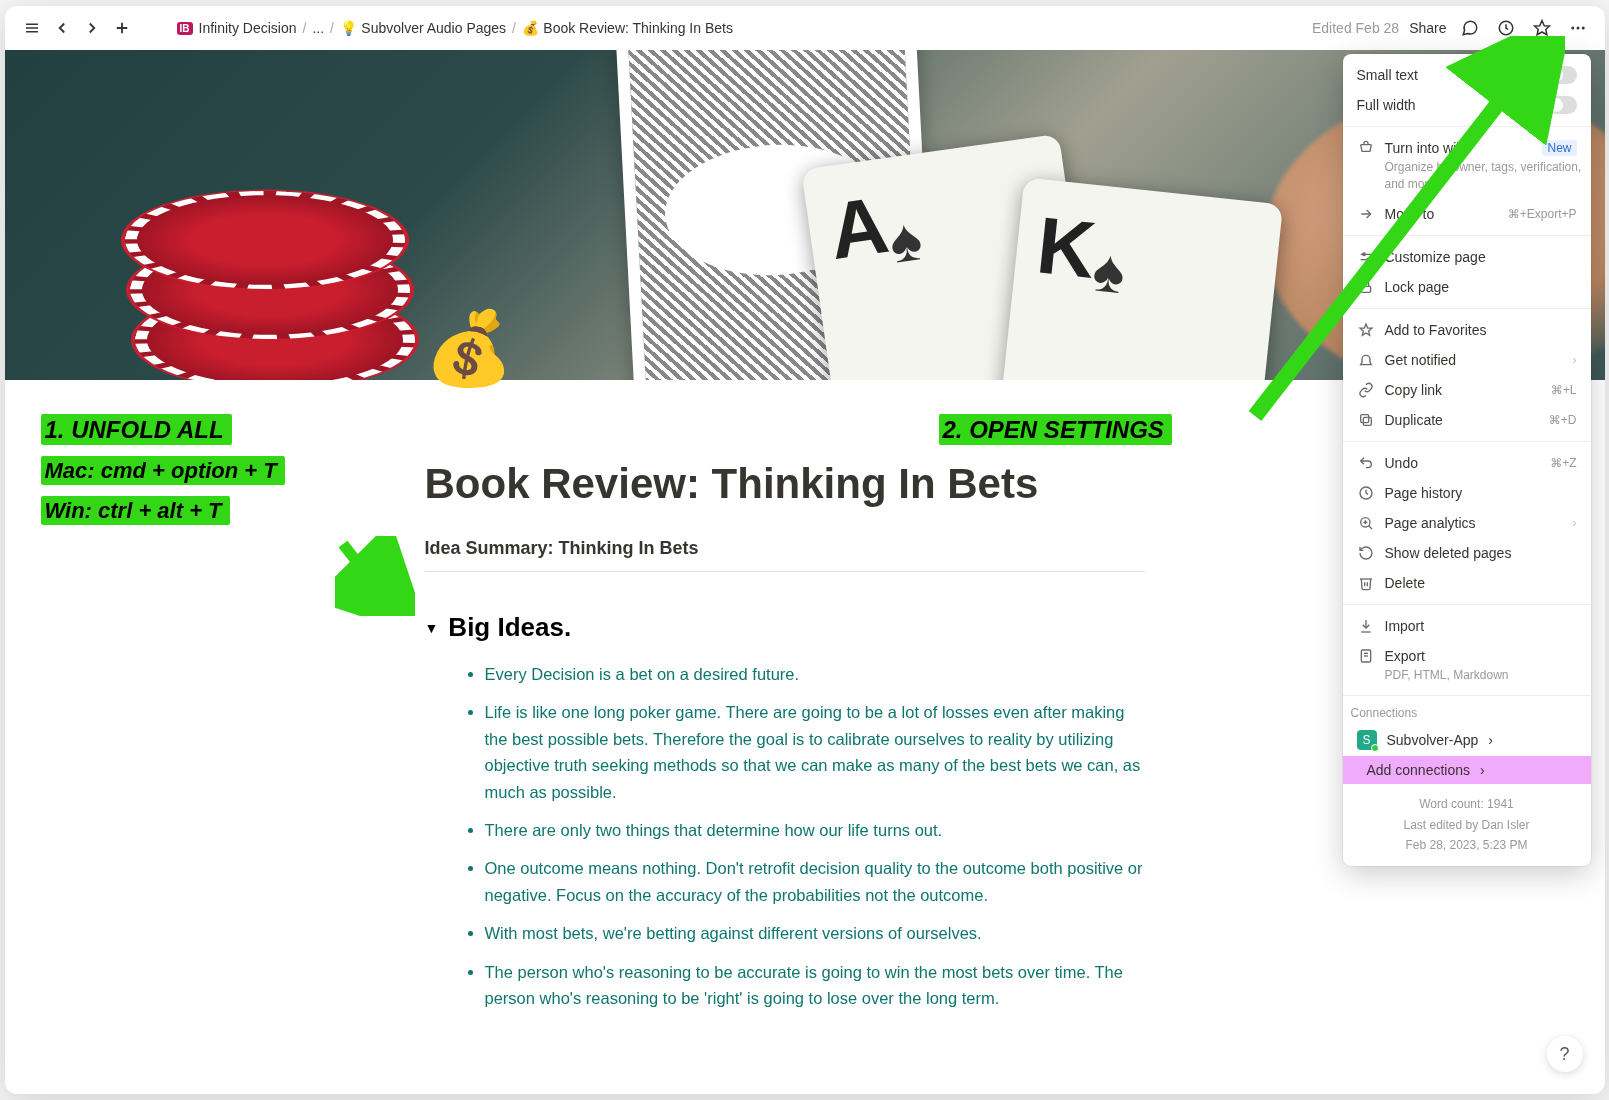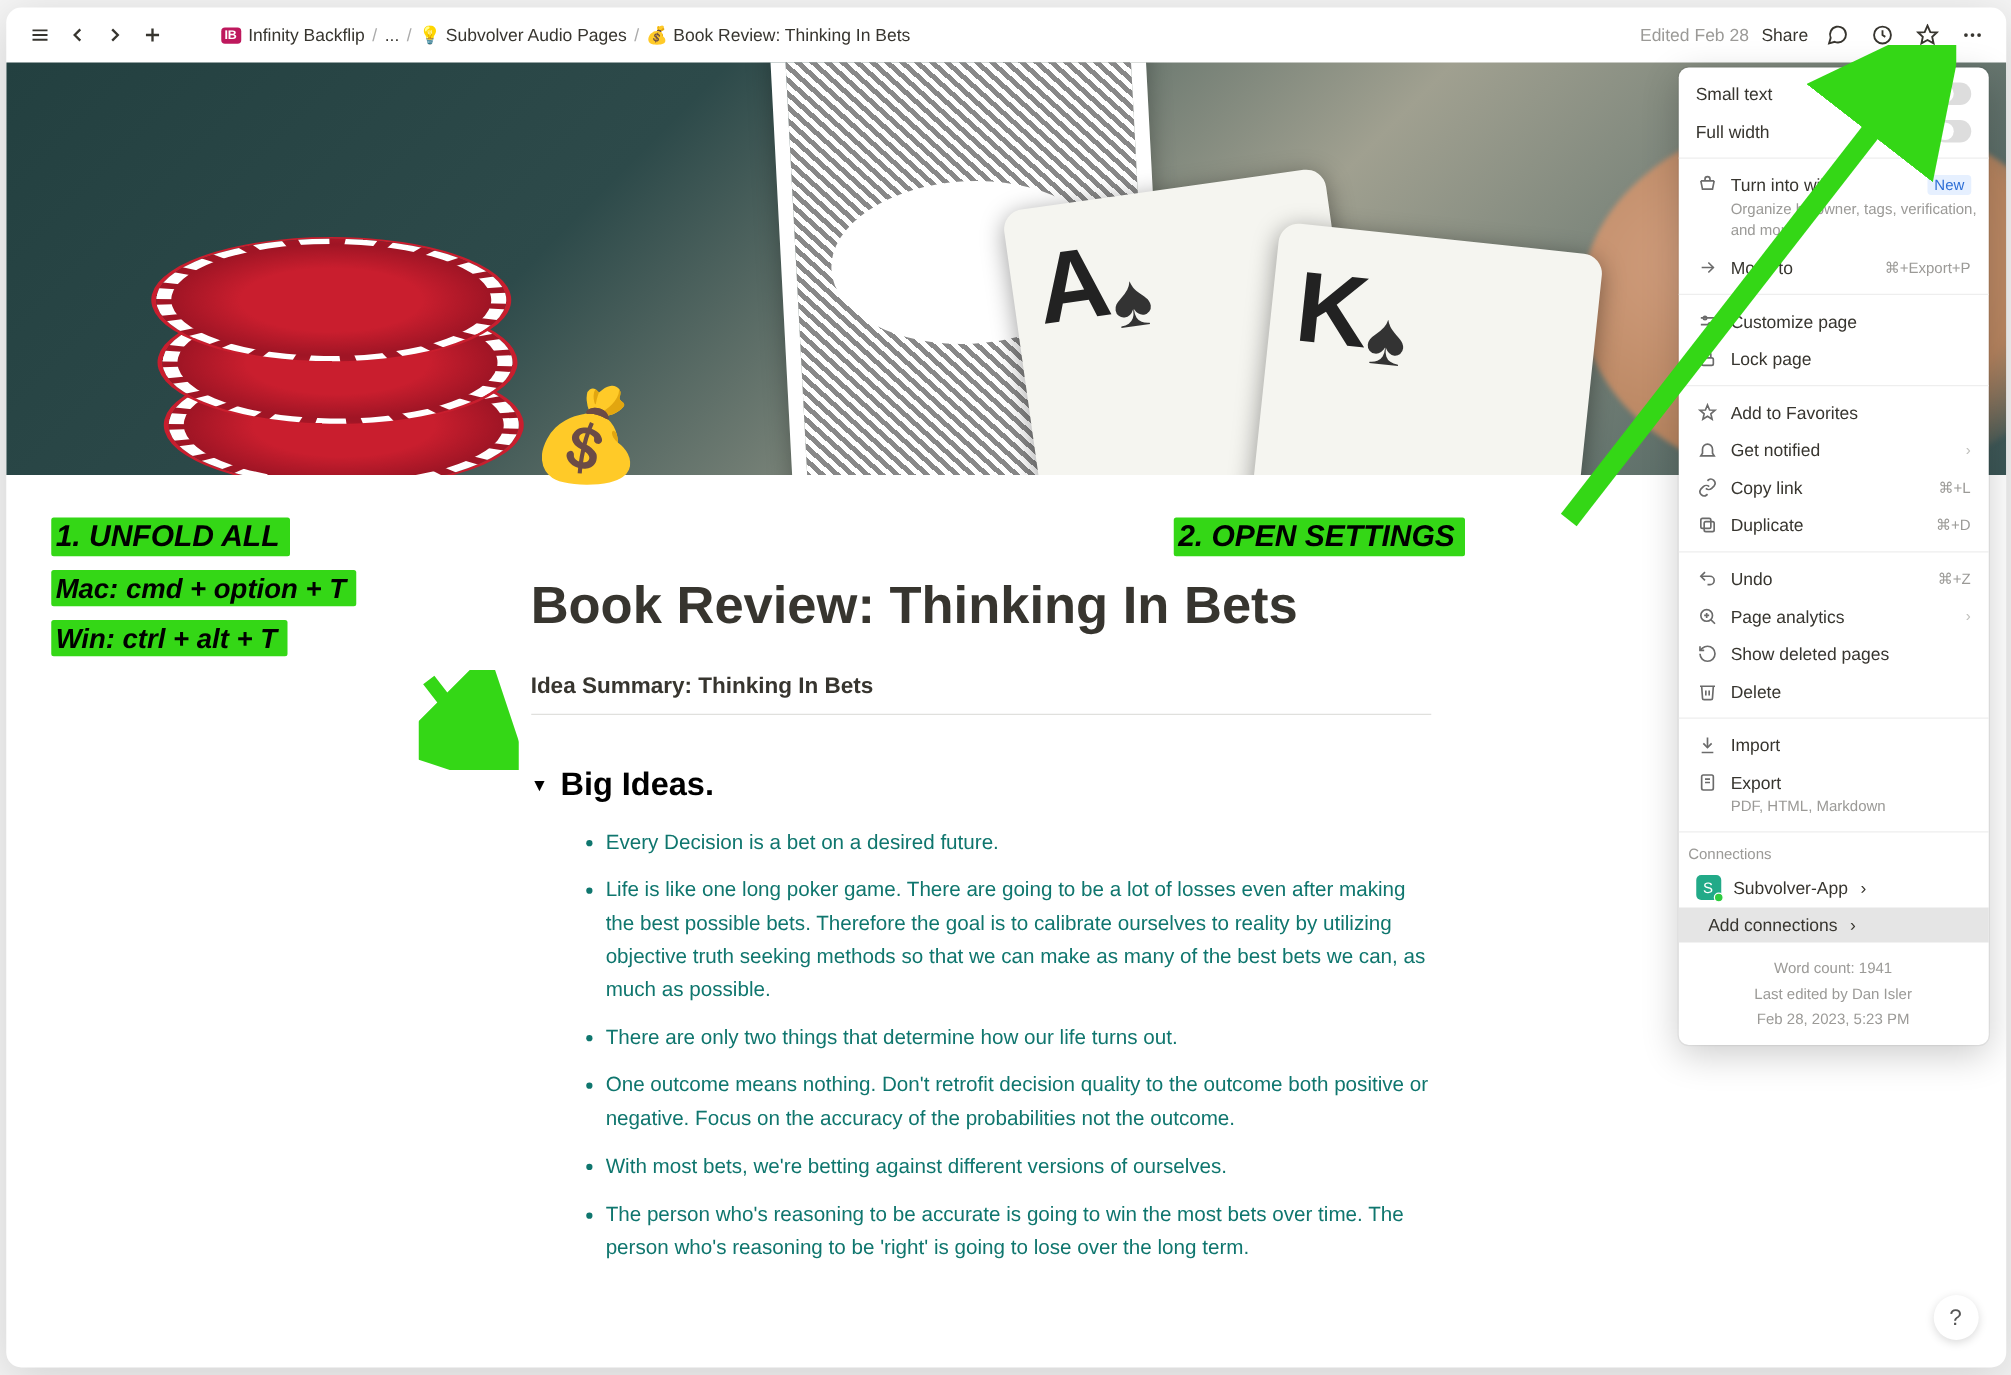--- a/index.html
+++ b/index.html
@@ -196,21 +196,21 @@
   width: 30px; height: 18px; background: #ddd; border-radius: 9px; position: relative; margin-left: auto;
 }
 .toggle-sw::after {
   content:""; position:absolute; left:2px; top:2px; width:14px; height:14px;
   background:#fff; border-radius:50%;
 }
 .conn-header { font-size: 12px; color: #9b9a97; padding: 10px 8px 4px; }
 .conn-row {
   display:flex; align-items:center; padding: 6px 14px; gap:10px; cursor:pointer;
 }
-.conn-row.add { background: #e5e5e5; }
+.conn-row.add { background: #f0abfc; }
 .conn-icon {
   width: 20px; height: 20px; border-radius: 4px; background:#2a8; position:relative;
   display:flex; align-items:center; justify-content:center; font-size:12px; color:#fff;
 }
 .conn-icon .dot { position:absolute; right:-2px; bottom:-2px; width:8px; height:8px; background:#2ecc40; border-radius:50%; border:1.5px solid #fff; }
 .meta { padding: 10px 14px 2px; font-size: 12px; color: #9b9a97; line-height: 1.7; text-align: center; }
 .help-btn {
   position: absolute; right: 22px; bottom: 22px;
   width: 36px; height: 36px; border-radius: 50%;
   background: #fff; box-shadow: 0 2px 8px rgba(0,0,0,0.15);
@@ -244,21 +244,21 @@
         </div>
       <div class="icon-btn">
           <svg viewBox="0 0 24 24" fill="none" stroke="currentColor" stroke-width="2.5">
             <line x1="12" y1="5" x2="12" y2="19"></line>
             <line x1="5" y1="12" x2="19" y2="12"></line>
           </svg>
         </div>
     </div>
     <div class="crumbs">
       <span class="ib-badge">IB</span>
-      <span class="crumb">Infinity Backflip</span>
+      <span class="crumb">Infinity Decision</span>
       <span class="crumb-sep">/</span>
       <span class="crumb">...</span>
       <span class="crumb-sep">/</span>
       <span class="crumb">💡 Subvolver Audio Pages</span>
       <span class="crumb-sep">/</span>
       <span class="crumb">💰 Book Review: Thinking In Bets</span>
     </div>
     <div class="right">
       <span class="edited">Edited Feb 28</span>
       <span class="share">Share</span>
@@ -450,20 +450,29 @@
               <path d="M9 14L4 9l5-5"></path>
               <path d="M4 9h11a5 5 0 010 10h-3"></path>
             </svg>
           </span>
         <span class="label">Undo</span>
         <span class="kb">⌘+Z</span>
       </div>
       <div class="menu-row">
         <span class="mi">
             <svg viewBox="0 0 24 24" fill="none" stroke="currentColor" stroke-width="2">
+              <circle cx="12" cy="12" r="9"></circle>
+              <polyline points="12 7 12 12 15 14"></polyline>
+            </svg>
+          </span>
+        <span class="label">Page history</span>
+      </div>
+      <div class="menu-row">
+        <span class="mi">
+            <svg viewBox="0 0 24 24" fill="none" stroke="currentColor" stroke-width="2">
               <circle cx="11" cy="11" r="7"></circle>
               <line x1="21" y1="21" x2="16" y2="16"></line>
               <line x1="11" y1="8" x2="11" y2="14"></line>
               <line x1="8" y1="11" x2="14" y2="11"></line>
             </svg>
           </span>
         <span class="label">Page analytics</span>
         <span class="chev">›</span>
       </div>
       <div class="menu-row">

